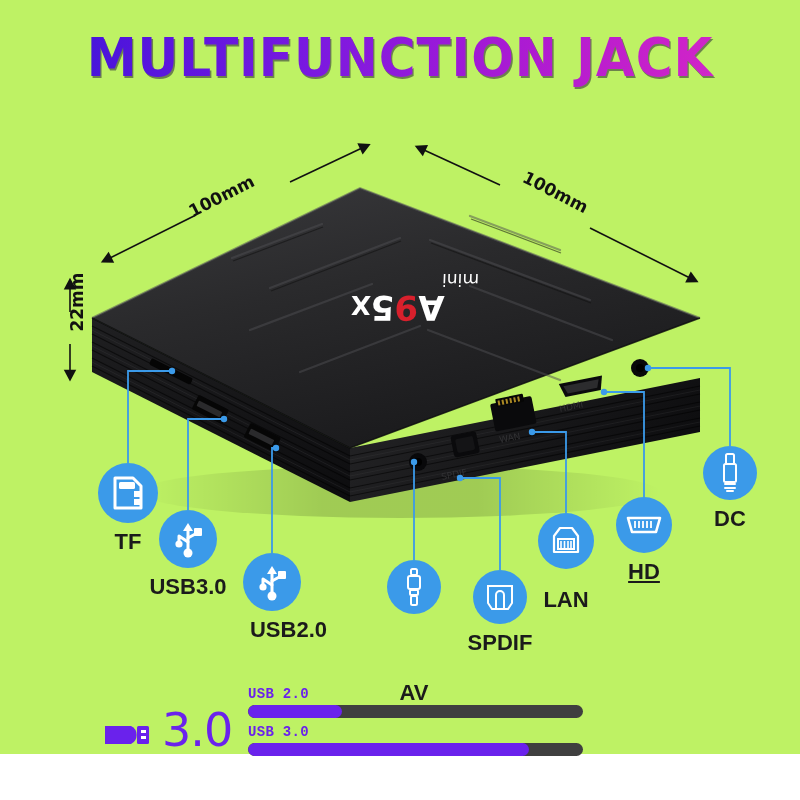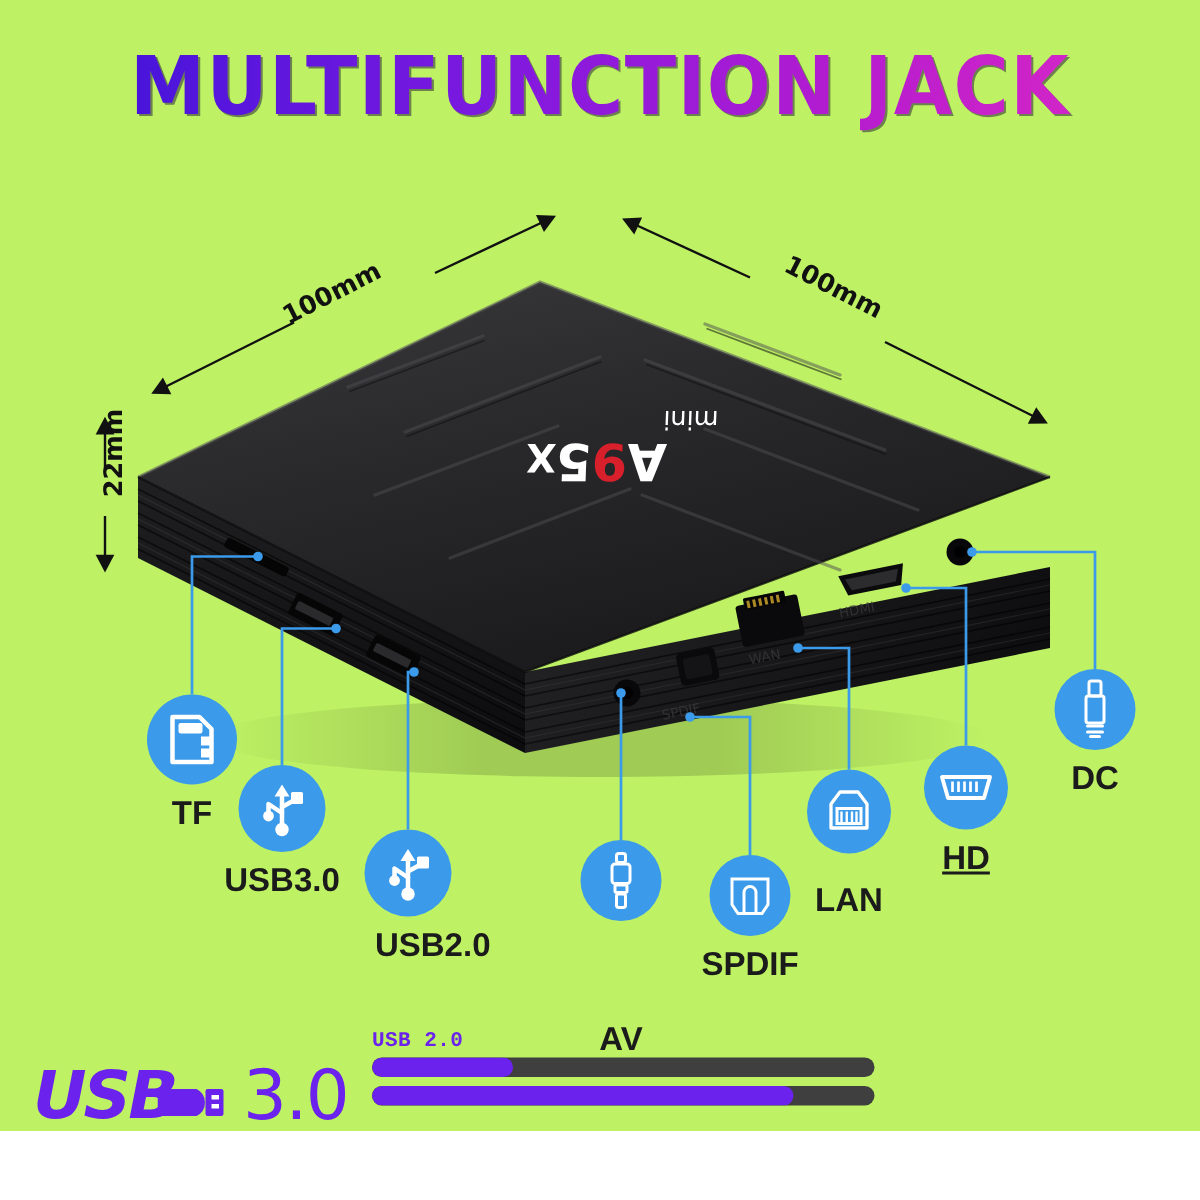--- a/index.html
+++ b/index.html
@@ -484,36 +484,36 @@
       <svg width="20" height="42" viewBox="0 0 20 42">
         <rect x="6" y="2" width="8" height="10" rx="1.5" fill="none" stroke="#fff" stroke-width="2"></rect>
         <rect x="4" y="12" width="12" height="18" rx="1.5" fill="none" stroke="#fff" stroke-width="2"></rect>
         <path d="M5,32 h10 M5,36 h10 M7,39 h6" stroke="#fff" stroke-width="2" fill="none" stroke-linecap="round"></path>
       </svg>
     </div>
     <div class="plabel" style="left:-40px; top:60px; width:80px;">DC</div>
   </div>
 
   <div id="usb-logo">
-    <div class="usb-word">USB</div>
     <svg class="usb-plug" width="54" height="26" viewBox="0 0 54 26">
       <path d="M0,4 H26 A10,10 0 0 1 26,22 H0 Z" fill="#6a22ec"></path>
       <rect x="32" y="4" width="12" height="18" rx="1.5" fill="#6a22ec"></rect>
       <rect x="36" y="8" width="5" height="3" fill="#ffffff"></rect>
       <rect x="36" y="14" width="5" height="3" fill="#ffffff"></rect>
     </svg>
     <div class="usb-num">3.0</div>
   </div>
 
   <div class="barblock" id="bars-usb2">
     <div class="bar-label">USB 2.0</div>
     <div class="bar-track">
       <div class="bar-fill" style="width: 28%;"></div>
     </div>
   </div>
 
   <div class="barblock" id="bars-usb3">
+    <div class="bar-label">USB 3.0</div>
     <div class="bar-track">
       <div class="bar-fill" style="width: 84%;"></div>
     </div>
   </div>
 
 </div>
 
 </body></html>

